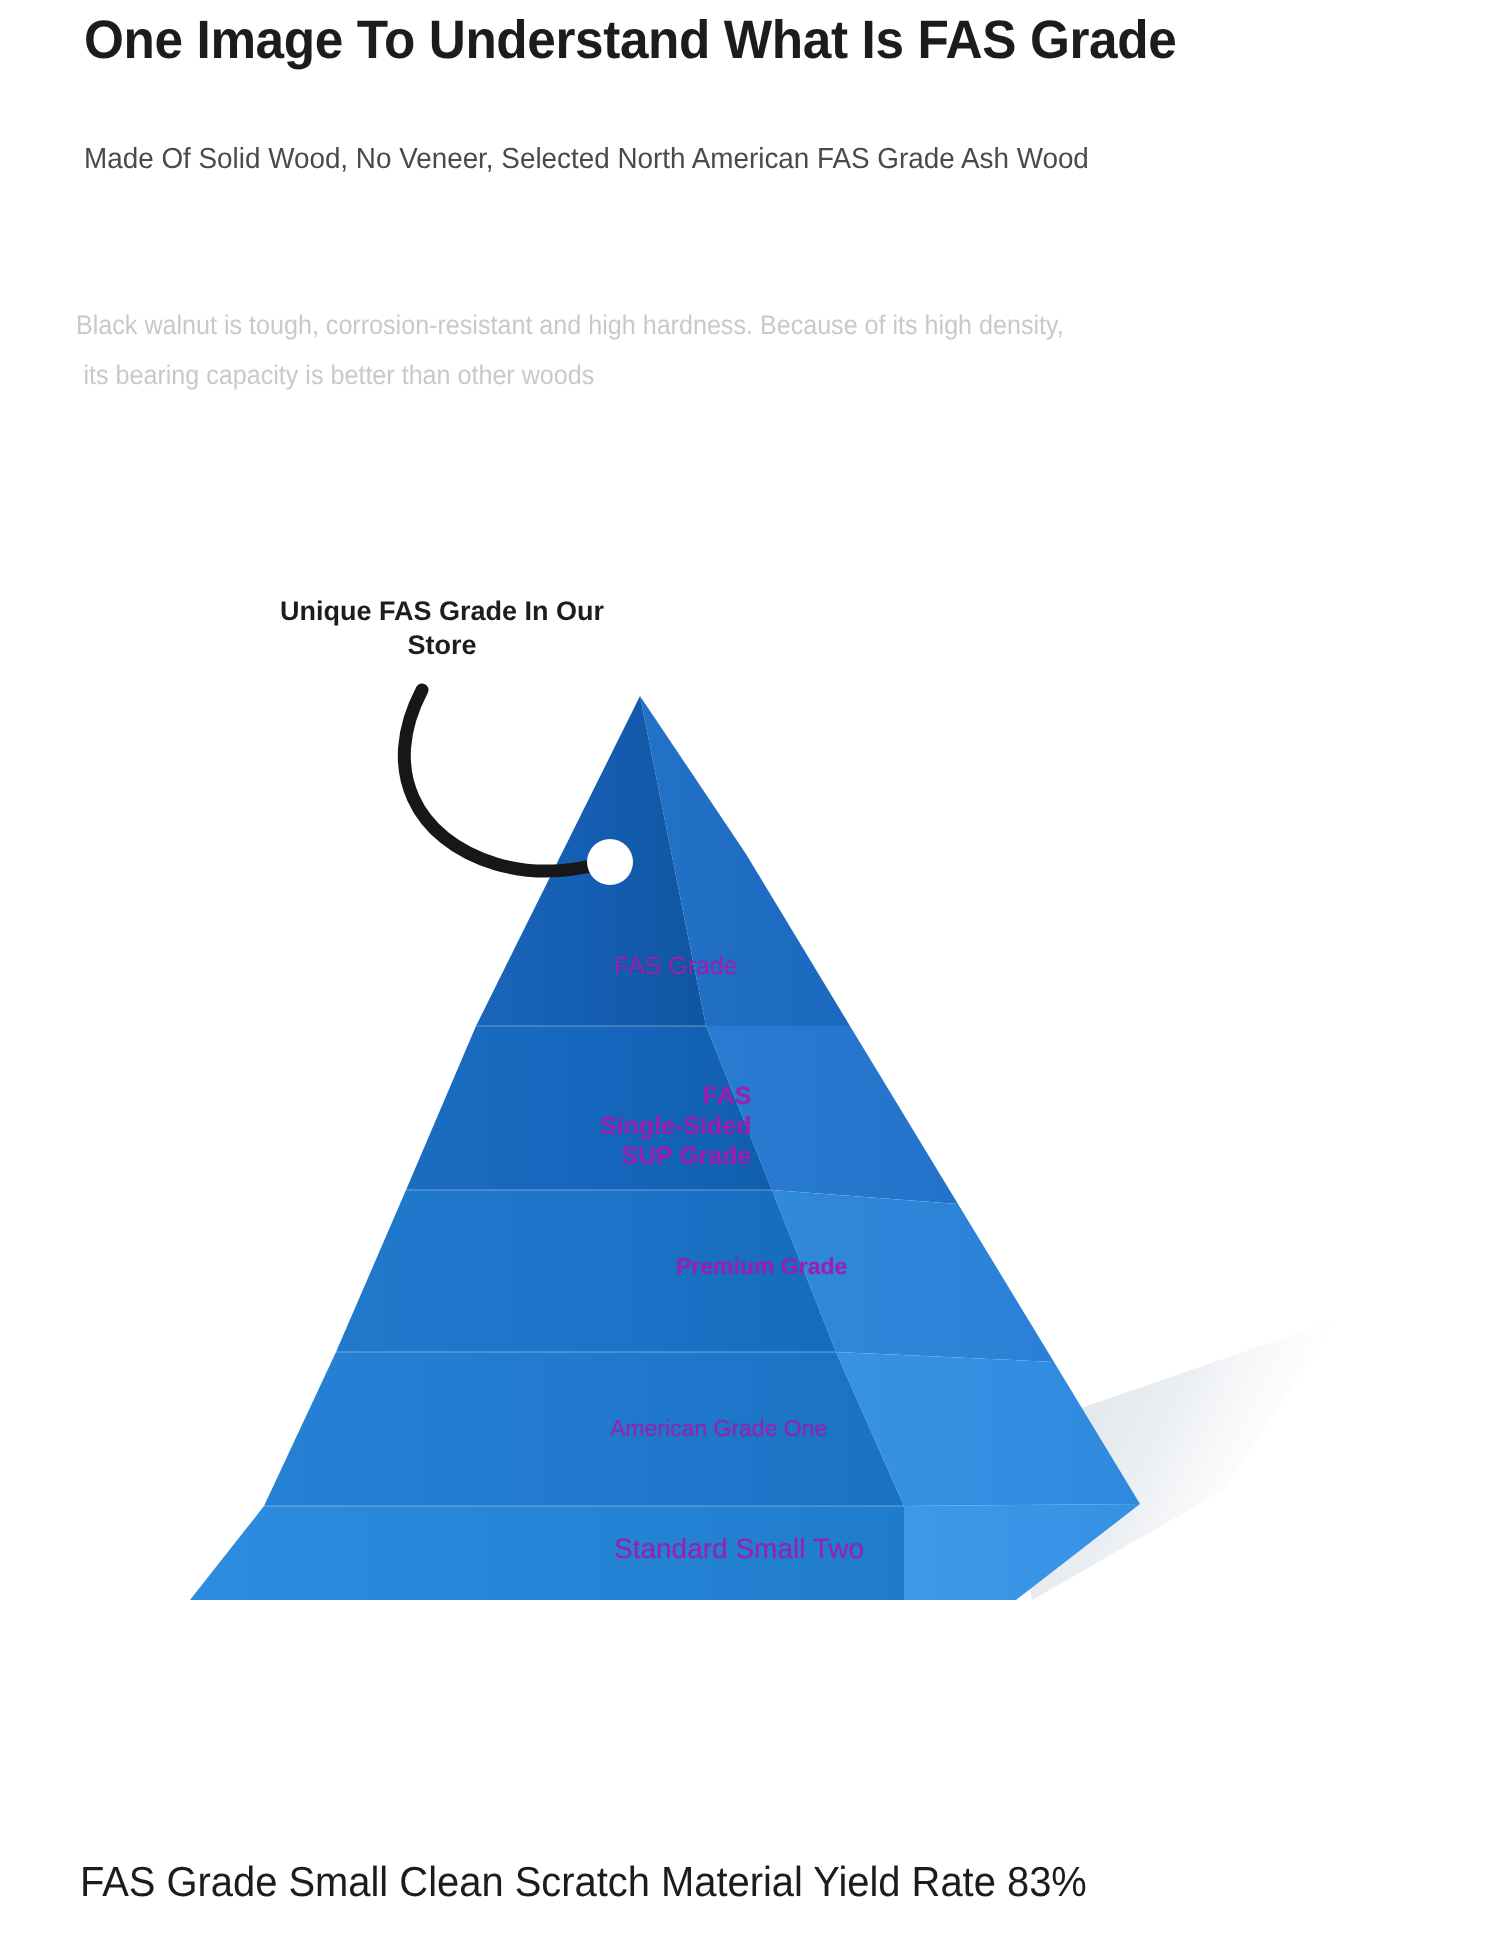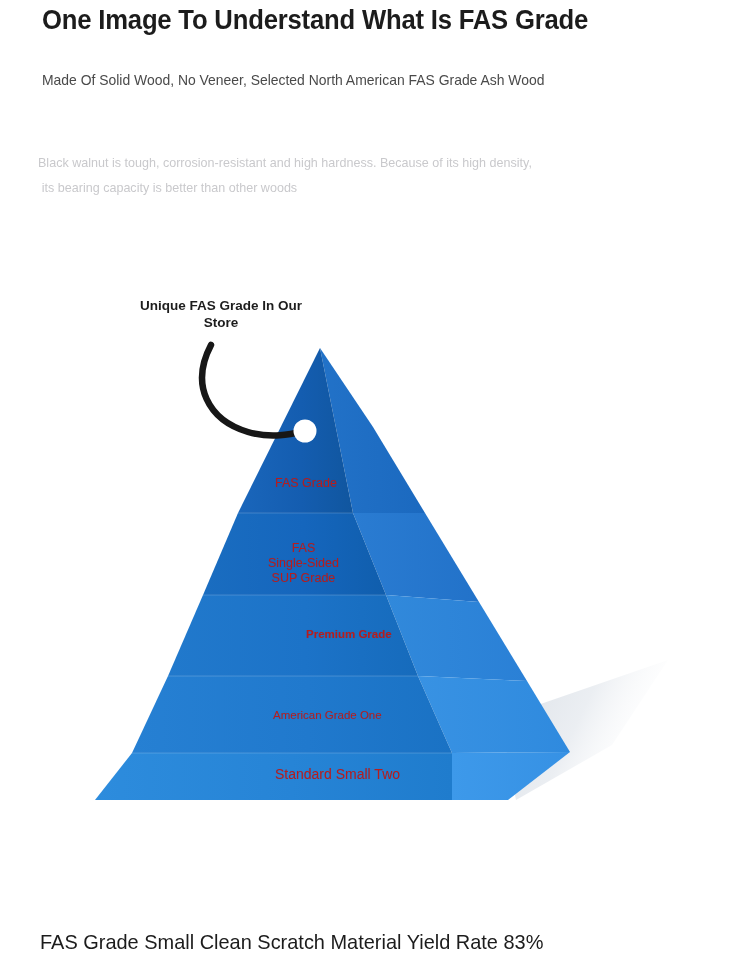--- a/index.html
+++ b/index.html
@@ -88,28 +88,29 @@
     top: 0;
     width: 750px;
     height: 970px;
     pointer-events: none;
   }
   .pyramid-wrap svg { display: block; }
 
   
   .tier-label {
     position: absolute;
-    color: #b91c1c;
+    color: #a21caf;
     font-family: "Liberation Sans", sans-serif;
-    text-align: center;
+    text-align: right;
     white-space: pre-line;
     text-shadow: 0 0 1px rgba(0,0,0,0.08);
+    margin-left: 32px;
   }
   .tier-1 { left: 275px; top: 476px; font-size: 12.5px; font-weight: 400; }
-  .tier-2 { left: 268px; top: 541px; font-size: 12.5px; font-weight: 400; line-height: 15px; }
+  .tier-2 { left: 268px; top: 541px; font-size: 12.5px; font-weight: 700; line-height: 15px; }
   .tier-3 { left: 271px; top: 628px; font-size: 11.5px; font-weight: 700; padding-left: 35px; }
   .tier-4 { left: 273px; top: 709px; font-size: 11.5px; font-weight: 400; }
   .tier-5 { left: 275px; top: 766px; font-size: 14px; font-weight: 400; }
 
   
   .footer {
     position: absolute;
     left: 40px;
     top: 930px;
     width: 690px;

